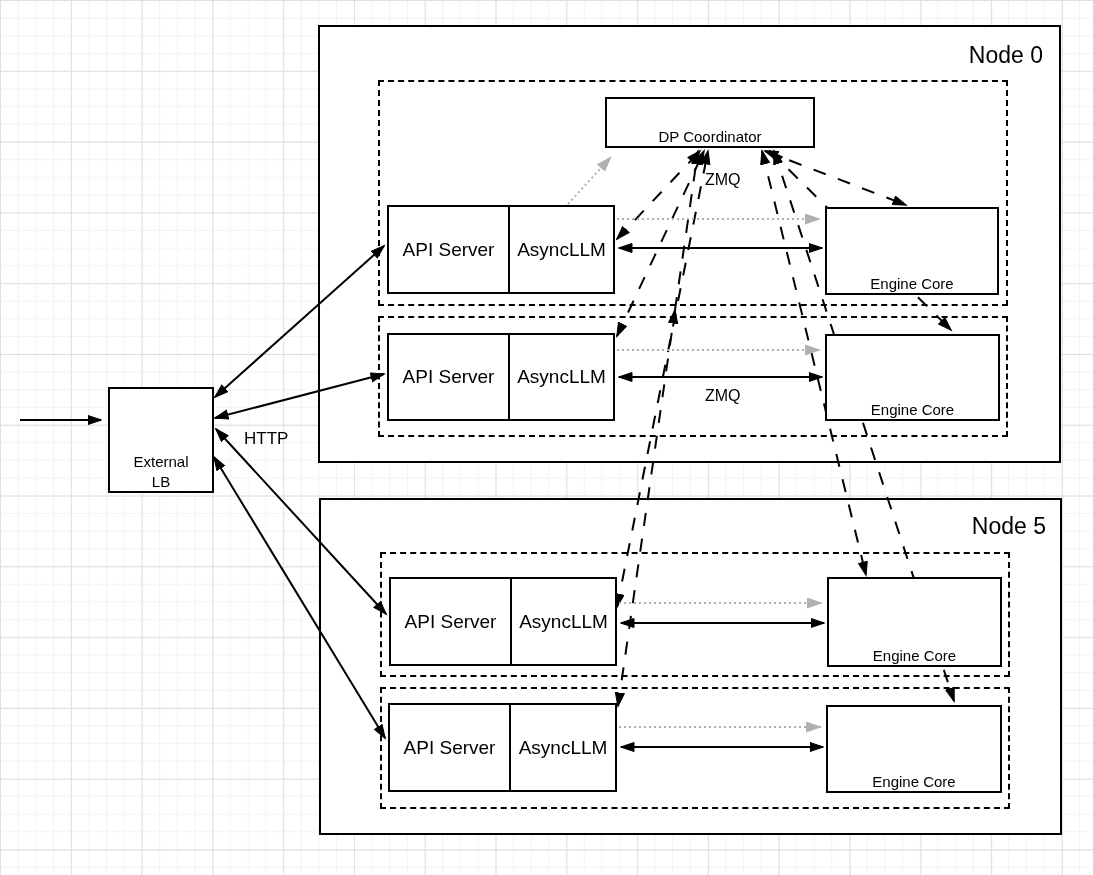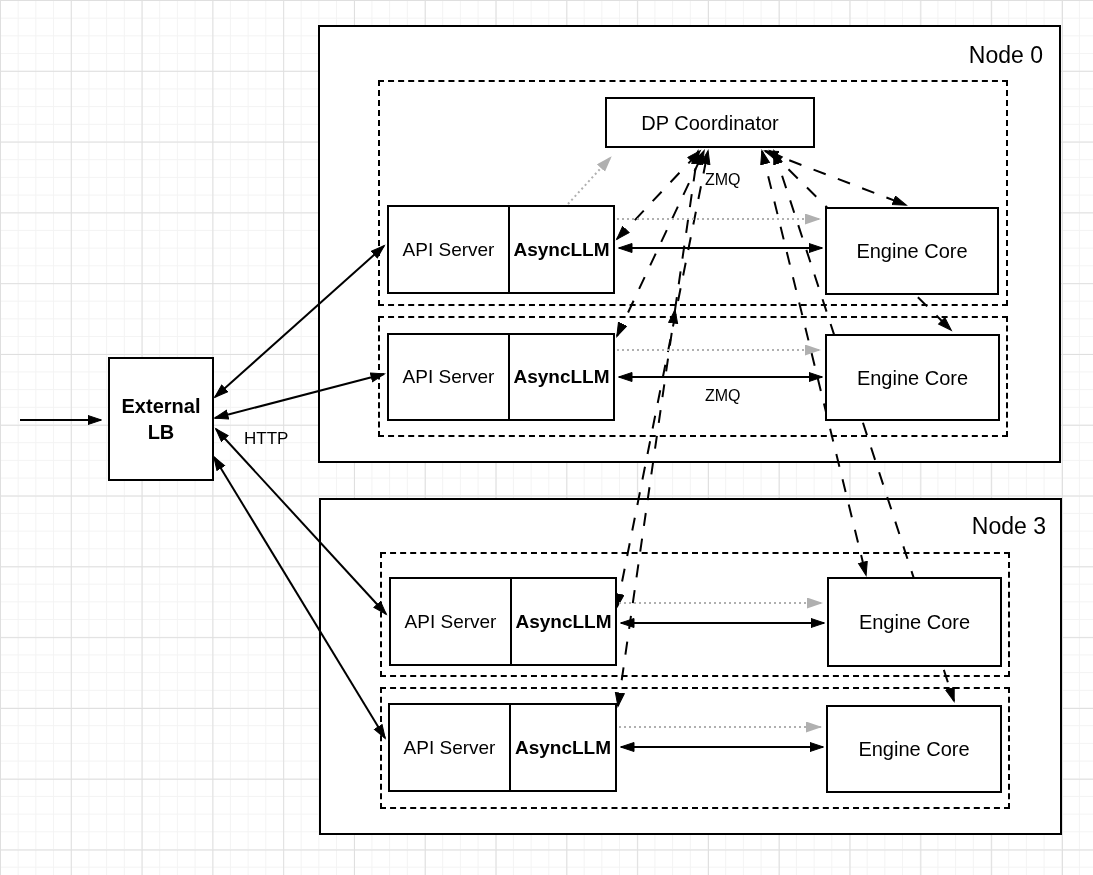--- a/index.html
+++ b/index.html
@@ -19,43 +19,43 @@
   }
   .node-label{
     position:absolute;top:16px;right:16px;font-size:23px;z-index:1;white-space:nowrap;
   }
   #arrow-layer{position:absolute;left:0;top:0;z-index:2;pointer-events:none;}
   .dashed-box{
     position:absolute;border:2px dashed #000;background:transparent;z-index:3;box-sizing:border-box;
   }
   .box{
     position:absolute;background:#ffffff;border:2px solid #000;z-index:4;box-sizing:border-box;
-    display:flex;align-items:center;justify-content:center;text-align:center;
-    font-size:20px;line-height:1.3;
+    display:flex;align-items:flex-end;justify-content:center;text-align:center;
+    font-size:15px;line-height:1.3;
   }
   .combo{
     position:absolute;background:#ffffff;border:2px solid #000;z-index:4;box-sizing:border-box;
     display:flex;align-items:stretch;font-size:19px;
   }
   .combo .cell{display:flex;align-items:center;justify-content:center;text-align:center;}
   .combo .cell-api{width:119px;border-right:2px solid #000;}
-  .combo .cell-async{flex:1;font-weight:bold;}
+  .combo .cell-async{flex:1;}
   .edge-label{
     position:absolute;z-index:5;font-size:16px;text-align:left;white-space:nowrap;
   }
 </style>
 </head>
 <body>
 
 <div id="canvas">
 
   <div class="node" style="left:318px;top:25px;width:743px;height:438px;"></div>
   <div class="node" style="left:319px;top:498px;width:743px;height:337px;"></div>
   <div class="node-label" style="left:auto;right:50px;top:42px;">Node 0</div>
-  <div class="node-label" style="left:auto;right:47px;top:513px;">Node 3</div>
+  <div class="node-label" style="left:auto;right:47px;top:513px;">Node 5</div>
 
   <svg id="arrow-layer" width="1093" height="875" viewBox="0 0 1093 875">
     <defs>
       <marker id="mBe" markerUnits="userSpaceOnUse" markerWidth="16" markerHeight="12" refX="13.5" refY="5" orient="auto">
         <path d="M0.5,0.5 L14,5 L0.5,9.5 Z" fill="#000" stroke="#000"></path>
       </marker>
       <marker id="mBs" markerUnits="userSpaceOnUse" markerWidth="16" markerHeight="12" refX="13.5" refY="5" orient="auto-start-reverse">
         <path d="M0.5,0.5 L14,5 L0.5,9.5 Z" fill="#000" stroke="#000"></path>
       </marker>
       <marker id="mGe" markerUnits="userSpaceOnUse" markerWidth="18" markerHeight="13" refX="15" refY="5.5" orient="auto">
@@ -95,21 +95,21 @@
       <path d="M621,623 L824,623" marker-start="url(#mBs)" marker-end="url(#mBe)"></path>
       <path d="M621,747 L823,747" marker-start="url(#mBs)" marker-end="url(#mBe)"></path>
     </g>
   </svg>
 
   <div class="dashed-box" style="left:378px;top:80px;width:630px;height:226px;"></div>
   <div class="dashed-box" style="left:378px;top:316px;width:630px;height:121px;"></div>
   <div class="dashed-box" style="left:380px;top:552px;width:630px;height:125px;"></div>
   <div class="dashed-box" style="left:380px;top:687px;width:630px;height:122px;"></div>
 
-  <div class="box" style="left:108px;top:357px;width:106px;height:124px;font-weight:bold;">
+  <div class="box" style="left:108px;top:387px;width:106px;height:106px;">
     <div>
       <div>External</div>
       <div>LB</div>
     </div>
   </div>
 
   <div class="box" style="left:605px;top:97px;width:210px;height:51px;">
     <span>DP Coordinator</span>
   </div>
 

